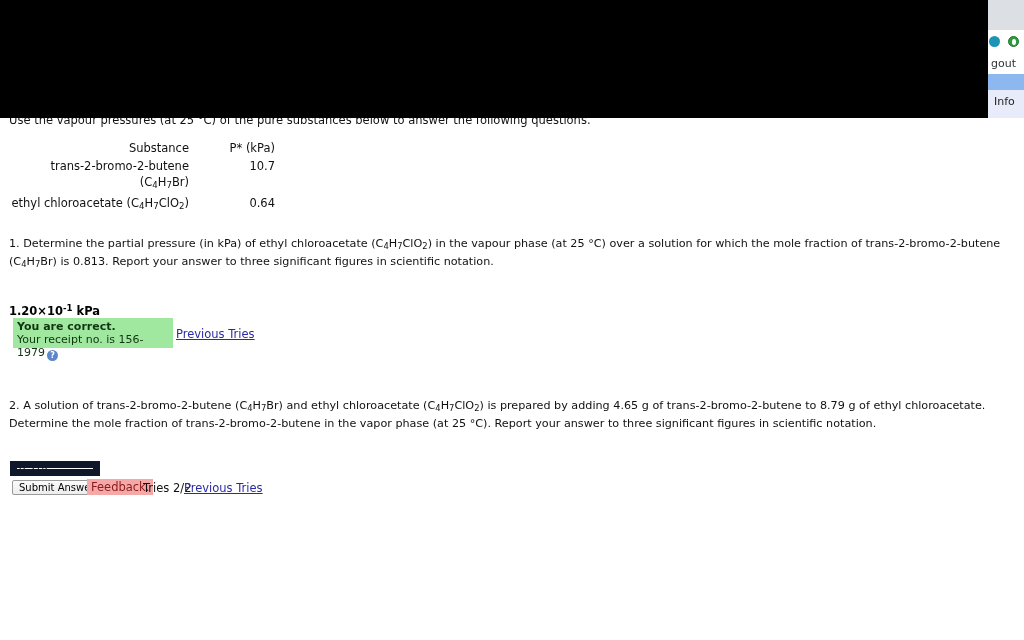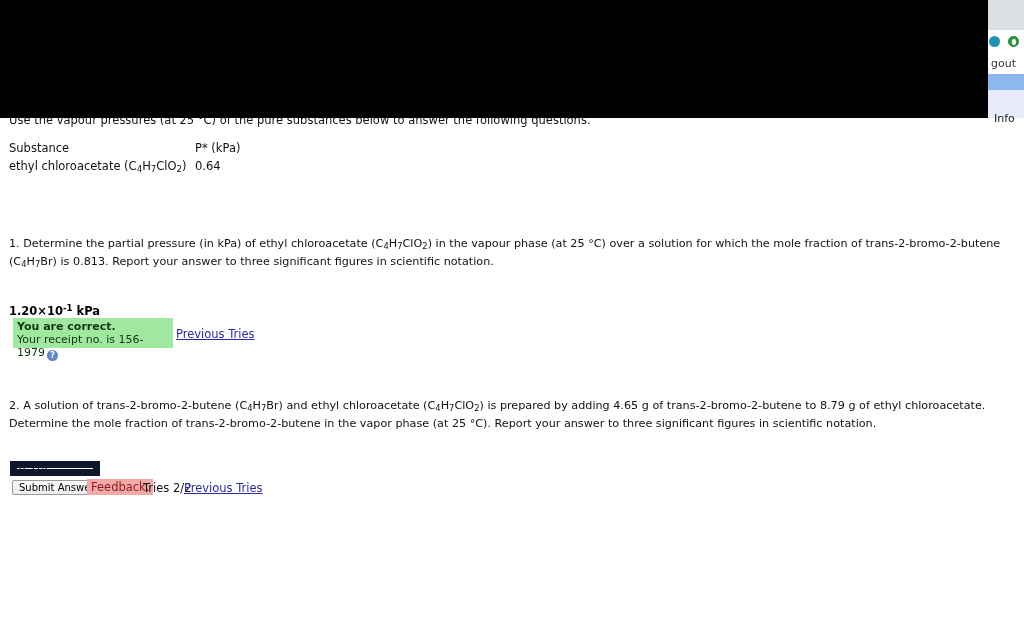--- a/index.html
+++ b/index.html
@@ -107,21 +107,21 @@
     position: absolute;
     left: 0;
     top: 90px;
     width: 36px;
     height: 28px;
     background: #e8ebfa;
   }
   .rail-info-label {
     position: absolute;
     left: 6px;
-    top: 22px;
+    top: 5px;
     font-size: 11px;
     color: #222222;
     white-space: nowrap;
   }
 
   
   .doc {
     position: absolute;
     left: 0;
     top: 0;
@@ -143,21 +143,21 @@
     position: absolute;
     left: 9px;
     top: 139px;
     border-collapse: collapse;
     font-size: 11.5px;
     color: #111111;
   }
   .substance-table td,
   .substance-table th {
     padding: 1px 0;
-    text-align: left;
+    text-align: right;
     font-weight: normal;
     vertical-align: top;
     line-height: 16px;
   }
   .substance-table .col-name {
     width: 180px;
     padding-right: 6px;
   }
   .substance-table .col-val {
     width: 80px;
@@ -334,20 +334,24 @@
     <span>Use the vapour pressures (at 25 °C) of the pure substances below to answer the following questions.</span>
   </div>
 
   <table class="substance-table">
     <tbody>
       <tr>
         <th class="col-name">Substance</th>
         <th class="col-val">P* (kPa)</th>
       </tr>
       <tr>
+        <td class="col-name">trans-2-bromo-2-butene (C<sub>4</sub>H<sub>7</sub>Br)</td>
+        <td class="col-val">10.7</td>
+      </tr>
+      <tr>
         <td class="col-name">ethyl chloroacetate (C<sub>4</sub>H<sub>7</sub>ClO<sub>2</sub>)</td>
         <td class="col-val">0.64</td>
       </tr>
     </tbody>
   </table>
 
   <div class="qtext q1">
     1. Determine the partial pressure (in kPa) of ethyl chloroacetate (C<sub>4</sub>H<sub>7</sub>ClO<sub>2</sub>) in the vapour phase (at 25&nbsp;°C) over a solution for which the mole fraction of trans-2-bromo-2-butene (C<sub>4</sub>H<sub>7</sub>Br) is 0.813. Report your answer to three significant figures in scientific notation.
   </div>
 

